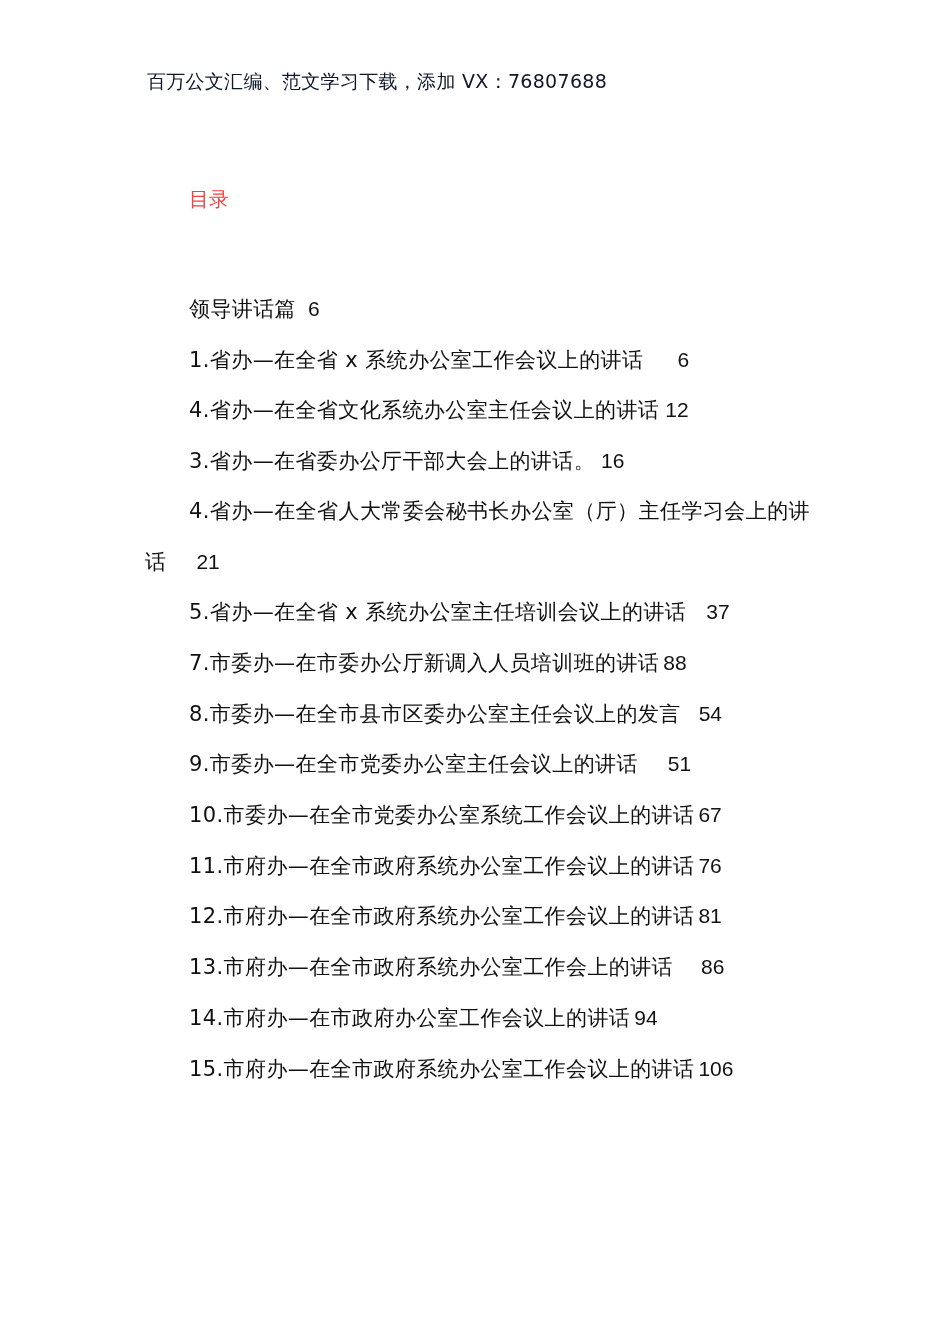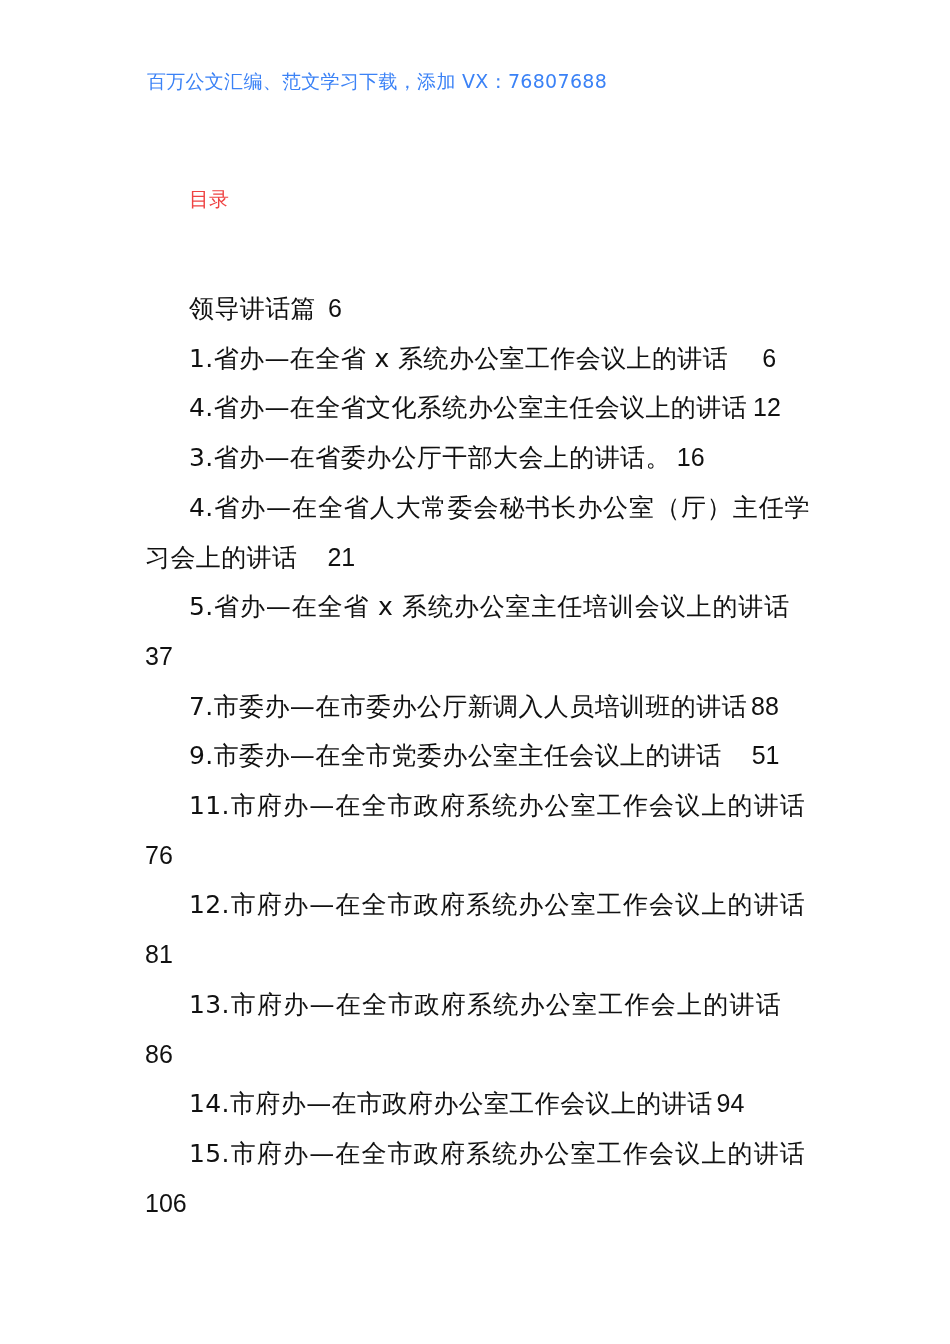--- a/index.html
+++ b/index.html
@@ -16,38 +16,38 @@
       color: #111111;
     }
     .header-banner {
       position: absolute;
       top: 66px;
       left: 0;
       width: 754px;
       text-align: center;
       font-size: 19px;
       line-height: 30px;
-      color: #3b82f6;
+      color: #0f172a;
       letter-spacing: 0.3px;
     }
     .toc-title {
       position: absolute;
       top: 184px;
       left: 189px;
       font-family: "DejaVu Serif", "Liberation Serif", serif;
       font-size: 20px;
       line-height: 30px;
       color: #ef4444;
     }
     .toc {
       position: absolute;
       top: 284px;
       left: 145px;
       width: 665px;
-      font-size: 25px;
+      font-size: 21px;
       line-height: 49.7px;
       color: #111111;
     }
     .toc-entry {
       display: block;
       text-indent: 44px;
       text-align: justify;
       text-align-last: left;
       margin: 0;
     }
@@ -85,21 +85,27 @@
   <p class="toc-entry">
     <span class="entry-text">4.省办—在全省人大常委会秘书长办公室（厅）主任学习会上的讲话</span><span class="gap" style="width:30px"></span><span class="entry-page">21</span>
   </p>
   <p class="toc-entry">
     <span class="entry-text">5.省办—在全省 x 系统办公室主任培训会议上的讲话</span><span class="gap" style="width:20px"></span><span class="entry-page">37</span>
   </p>
   <p class="toc-entry">
     <span class="entry-text">7.市委办—在市委办公厅新调入人员培训班的讲话</span><span class="gap" style="width:4px"></span><span class="entry-page">88</span>
   </p>
   <p class="toc-entry">
+    <span class="entry-text">8.市委办—在全市县市区委办公室主任会议上的发言</span><span class="gap" style="width:18px"></span><span class="entry-page">54</span>
+  </p>
+  <p class="toc-entry">
     <span class="entry-text">9.市委办—在全市党委办公室主任会议上的讲话</span><span class="gap" style="width:30px"></span><span class="entry-page">51</span>
+  </p>
+  <p class="toc-entry">
+    <span class="entry-text">10.市委办—在全市党委办公室系统工作会议上的讲话</span><span class="gap" style="width:4px"></span><span class="entry-page">67</span>
   </p>
   <p class="toc-entry">
     <span class="entry-text">11.市府办—在全市政府系统办公室工作会议上的讲话</span><span class="gap" style="width:4px"></span><span class="entry-page">76</span>
   </p>
   <p class="toc-entry">
     <span class="entry-text">12.市府办—在全市政府系统办公室工作会议上的讲话</span><span class="gap" style="width:4px"></span><span class="entry-page">81</span>
   </p>
   <p class="toc-entry">
     <span class="entry-text">13.市府办—在全市政府系统办公室工作会上的讲话</span><span class="gap" style="width:28px"></span><span class="entry-page">86</span>
   </p>

